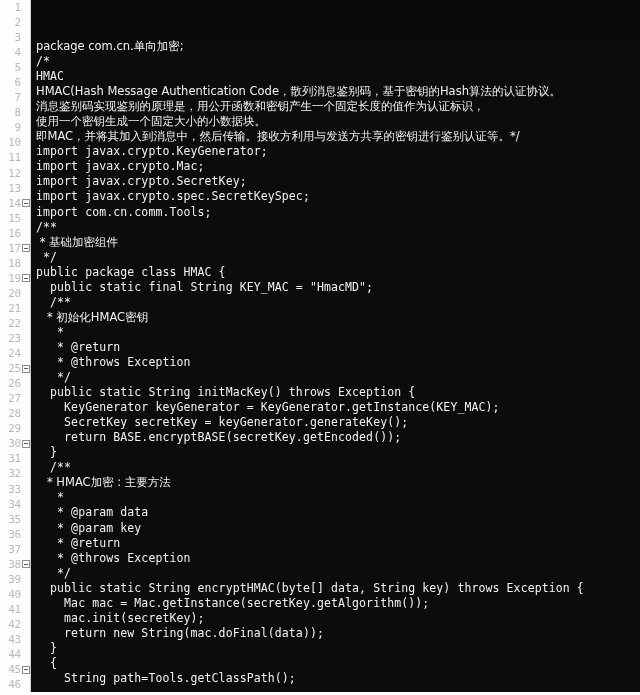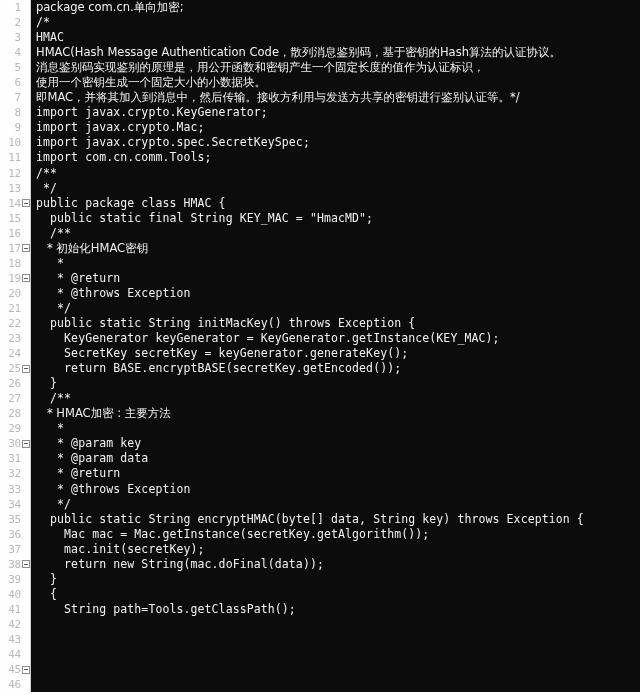--- a/index.html
+++ b/index.html
@@ -74,20 +74,21 @@
     flex: 0 0 1px;
     background: #cfcfcf;
   }
 
   
   #code-pane {
     flex: 1 1 auto;
     background: #0c0c0c;
     position: relative;
     overflow: hidden;
+    margin-top: 39px;
   }
   .code-row {
     height: 15.05px;
     line-height: 15.05px;
     white-space: pre;
     font-size: 11.5px;
     font-family: "DejaVu Sans Mono", "Liberation Mono", monospace;
     color: #f2f2f2;
     padding-left: 5px;
     letter-spacing: 0.1px;
@@ -264,42 +265,44 @@
   <div id="code-pane">
       <div class="code-row cjk">package com.cn.单向加密;</div>
       <div class="code-row">/*</div>
       <div class="code-row">HMAC</div>
       <div class="code-row cjk">HMAC(Hash Message Authentication Code，散列消息鉴别码，基于密钥的Hash算法的认证协议。</div>
       <div class="code-row cjk">消息鉴别码实现鉴别的原理是，用公开函数和密钥产生一个固定长度的值作为认证标识，</div>
       <div class="code-row cjk">使用一个密钥生成一个固定大小的小数据块。</div>
       <div class="code-row cjk">即MAC，并将其加入到消息中，然后传输。接收方利用与发送方共享的密钥进行鉴别认证等。*/</div>
       <div class="code-row">import javax.crypto.KeyGenerator;</div>
       <div class="code-row">import javax.crypto.Mac;</div>
+      <div class="code-row">import javax.crypto.SecretKey;</div>
       <div class="code-row">import javax.crypto.spec.SecretKeySpec;</div>
       <div class="code-row">import com.cn.comm.Tools;</div>
       <div class="code-row">/**</div>
+      <div class="code-row cjk"> * 基础加密组件</div>
       <div class="code-row"> */</div>
       <div class="code-row">public package class HMAC {</div>
       <div class="code-row">  public static final String KEY_MAC = "HmacMD";</div>
       <div class="code-row">  /**</div>
       <div class="code-row cjk">   * 初始化HMAC密钥</div>
       <div class="code-row">   *</div>
       <div class="code-row">   * @return</div>
       <div class="code-row">   * @throws Exception</div>
       <div class="code-row">   */</div>
       <div class="code-row">  public static String initMacKey() throws Exception {</div>
       <div class="code-row">    KeyGenerator keyGenerator = KeyGenerator.getInstance(KEY_MAC);</div>
       <div class="code-row">    SecretKey secretKey = keyGenerator.generateKey();</div>
       <div class="code-row">    return BASE.encryptBASE(secretKey.getEncoded());</div>
       <div class="code-row">  }</div>
       <div class="code-row">  /**</div>
       <div class="code-row cjk">   * HMAC加密 : 主要方法</div>
       <div class="code-row">   *</div>
+      <div class="code-row">   * @param data</div>
       <div class="code-row">   * @param key</div>
-      <div class="code-row">   * @param data</div>
       <div class="code-row">   * @return</div>
       <div class="code-row">   * @throws Exception</div>
       <div class="code-row">   */</div>
       <div class="code-row">  public static String encryptHMAC(byte[] data, String key) throws Exception {</div>
       <div class="code-row">    Mac mac = Mac.getInstance(secretKey.getAlgorithm());</div>
       <div class="code-row">    mac.init(secretKey);</div>
       <div class="code-row">    return new String(mac.doFinal(data));</div>
       <div class="code-row">  }</div>
       <div class="code-row">  {</div>
       <div class="code-row">    String path=Tools.getClassPath();</div>

